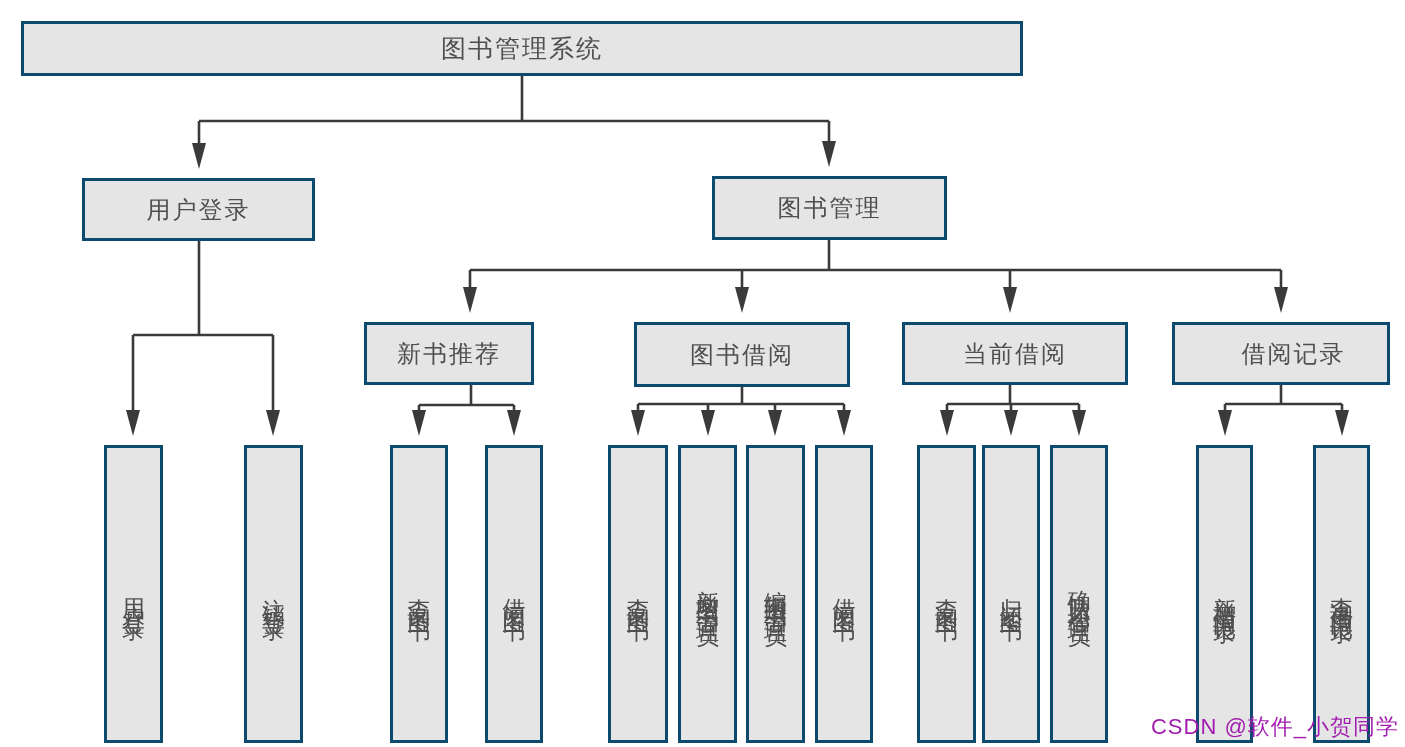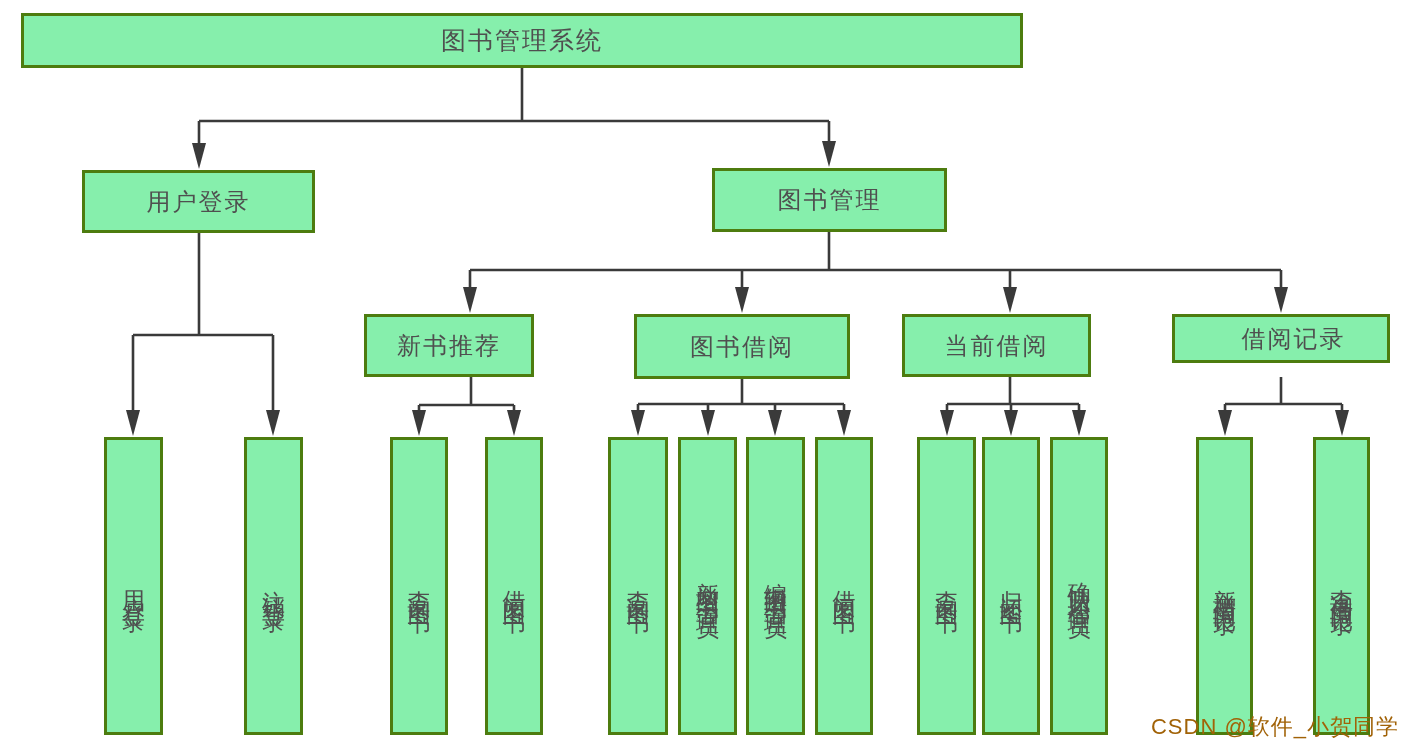--- a/index.html
+++ b/index.html
@@ -17,27 +17,28 @@
   }
   .wires {
     position: absolute;
     left: 0;
     top: 0;
     z-index: 1;
   }
   .box {
     position: absolute;
     box-sizing: border-box;
-    background: #86efac;
-    border: 3px solid #4d7c0f;
+    background: #e5e5e5;
+    border: 3px solid #0c4a6e;
     display: flex;
     align-items: center;
     justify-content: center;
     color: #4f4f4f;
     z-index: 2;
+    margin-top: 8px;
   }
   .hlabel {
     font-size: 24px;
     letter-spacing: 2px;
     white-space: nowrap;
   }
   .root-box .hlabel {
     font-size: 25px;
   }
   .vbox {
@@ -50,21 +51,21 @@
     line-height: 1;
   }
   .vbox.dense {
     letter-spacing: 5px;
   }
   .watermark {
     position: absolute;
     right: 6px;
     bottom: 5px;
     font-size: 22px;
-    color: #a16207;
+    color: #a21caf;
     letter-spacing: 1px;
     z-index: 3;
     white-space: nowrap;
   }
 </style>
 </head>
 <body>
 
 <div class="canvas">
 
@@ -118,24 +119,24 @@
   <div class="box" style="left:712px; top:168px; width:235px; height:64px;font-family:Liberation Serif, serif;">
     <span class="hlabel">图书管理</span>
   </div>
 
   <div class="box" style="left:364px; top:314px; width:170px; height:63px;">
     <span class="hlabel">新书推荐</span>
   </div>
   <div class="box" style="left:634px; top:314px; width:216px; height:65px;">
     <span class="hlabel">图书借阅</span>
   </div>
-  <div class="box" style="left:902px; top:314px; width:189px; height:63px;">
+  <div class="box" style="left:902px; top:314px; width:226px; height:63px;">
     <span class="hlabel">当前借阅</span>
   </div>
-  <div class="box" style="left:1172px; top:314px; width:218px; height:49px;padding-left:25px;">
+  <div class="box" style="left:1172px; top:314px; width:218px; height:63px;padding-left:25px;">
     <span class="hlabel">借阅记录</span>
   </div>
 
   <div class="box vbox" style="left:104px; width:59px;">
     <span>用户登录</span>
   </div>
   <div class="box vbox" style="left:244px; width:59px;">
     <span>注销登录</span>
   </div>
 

